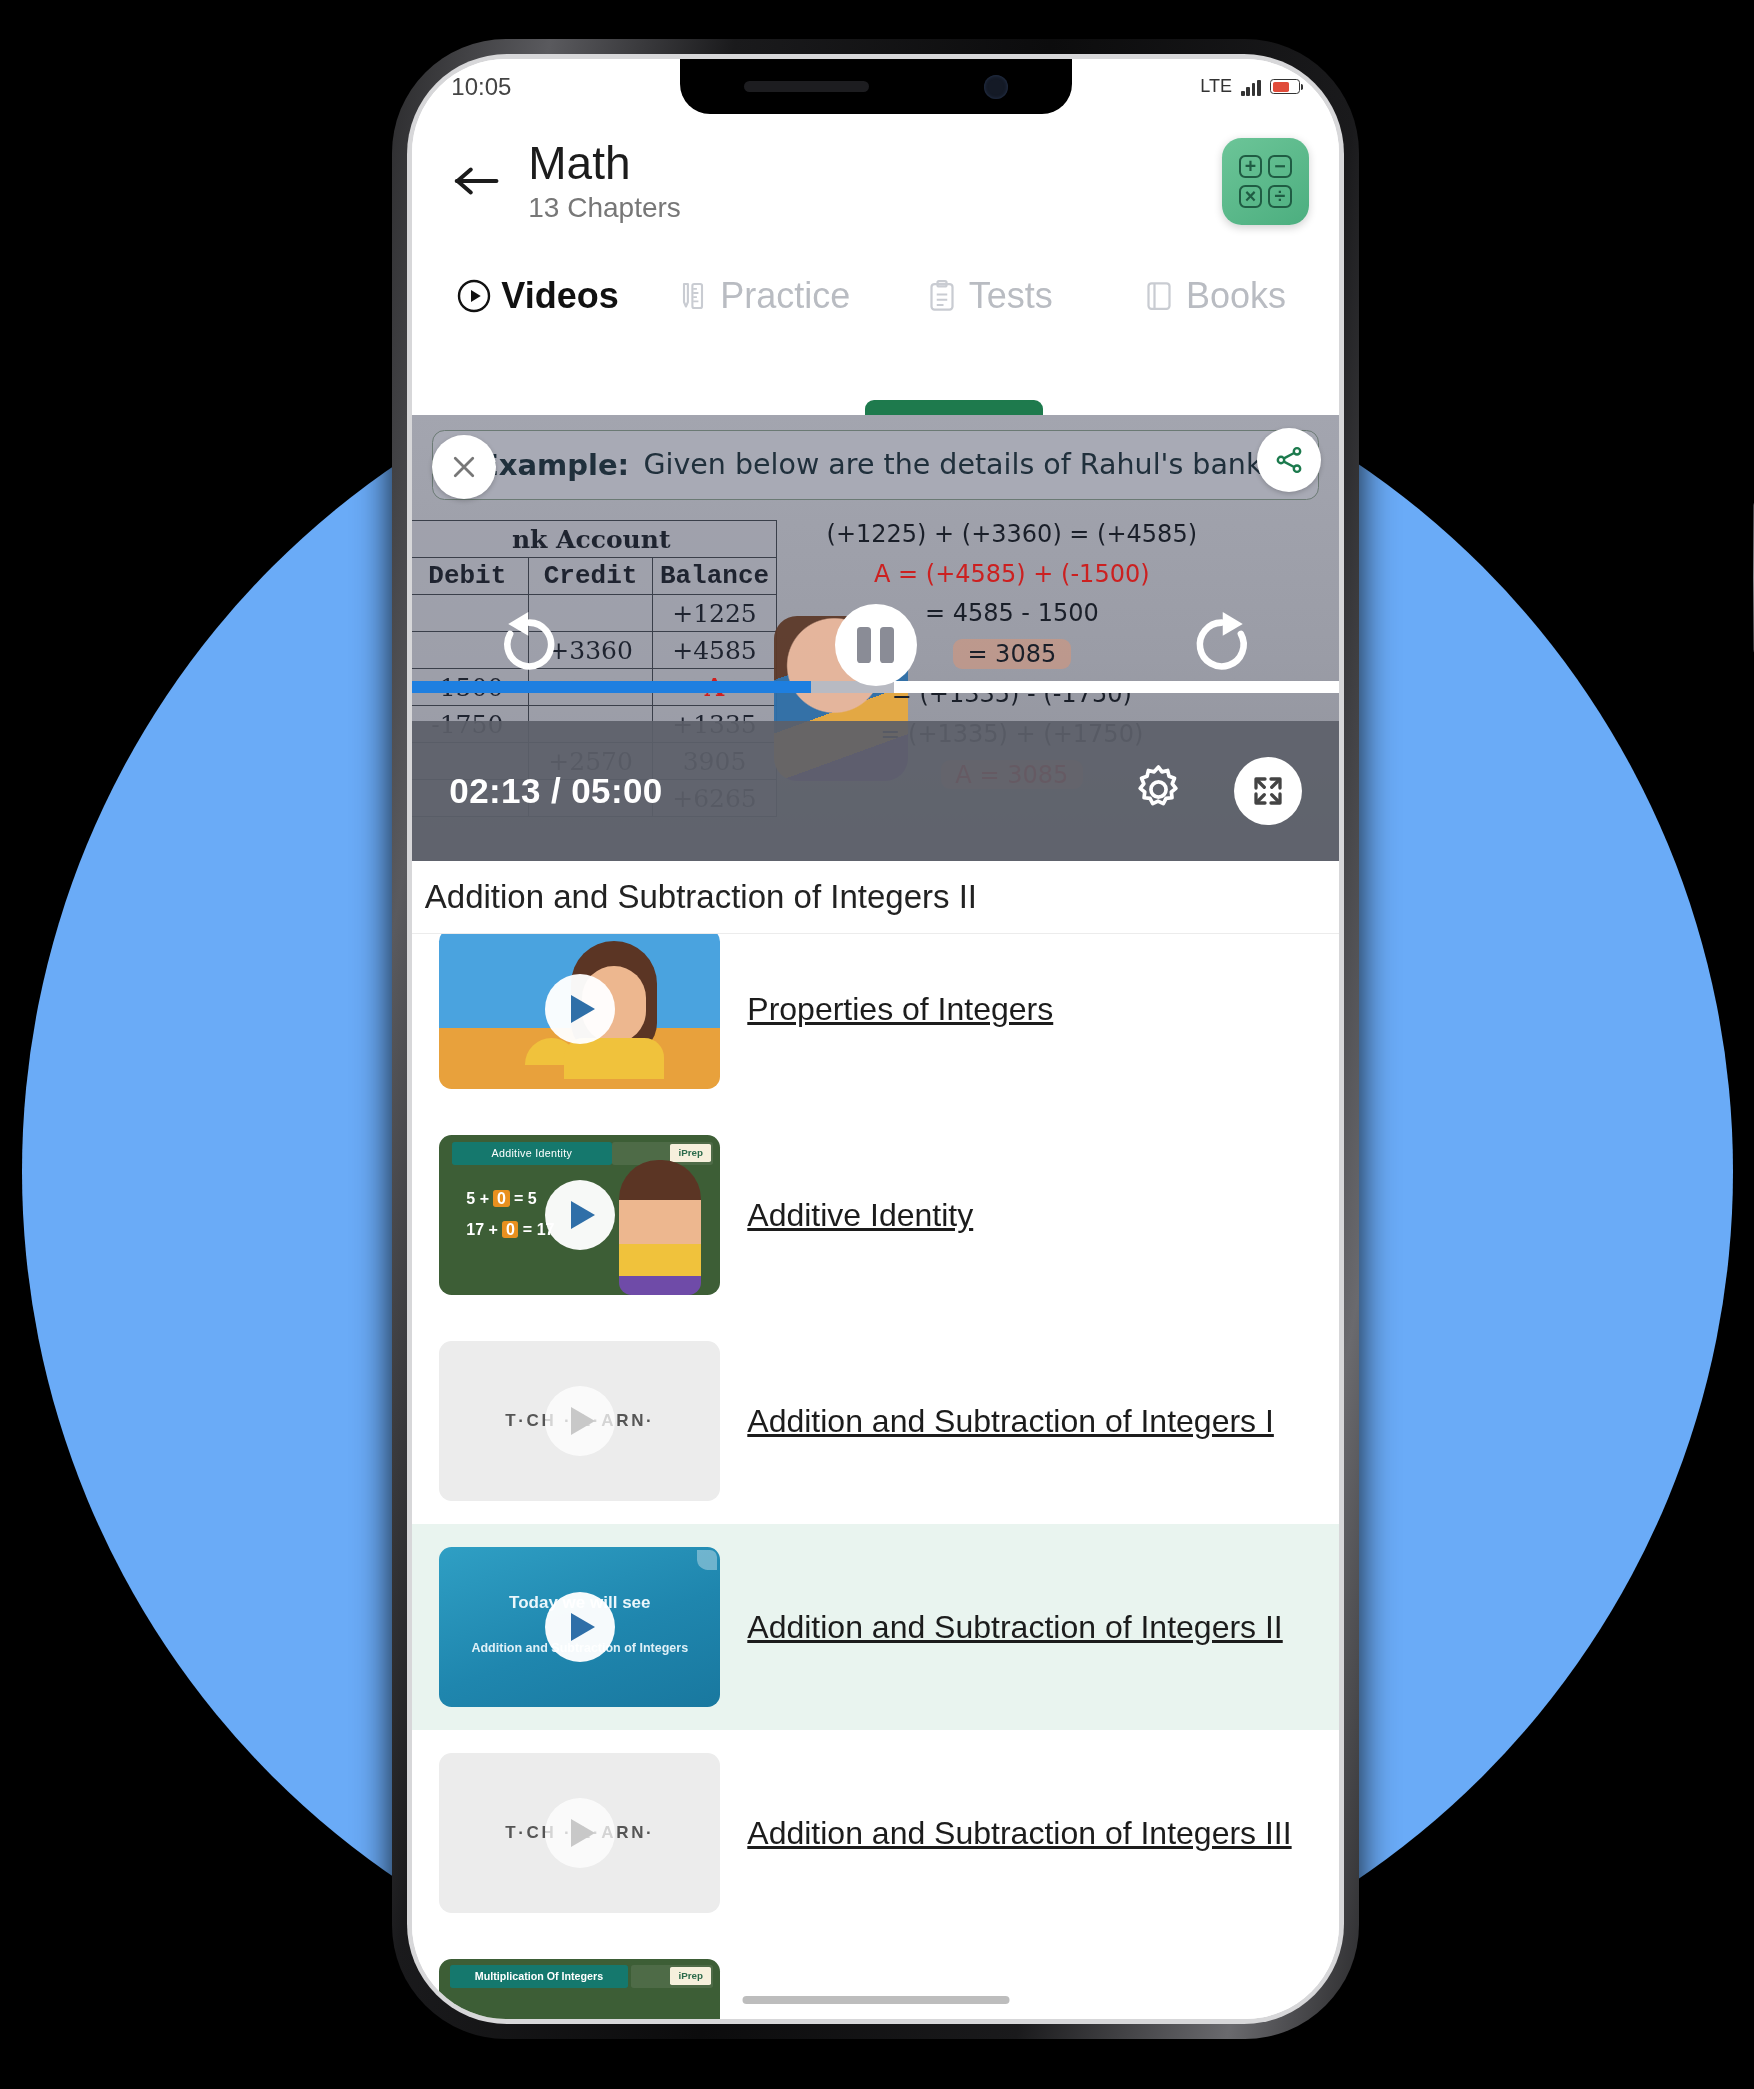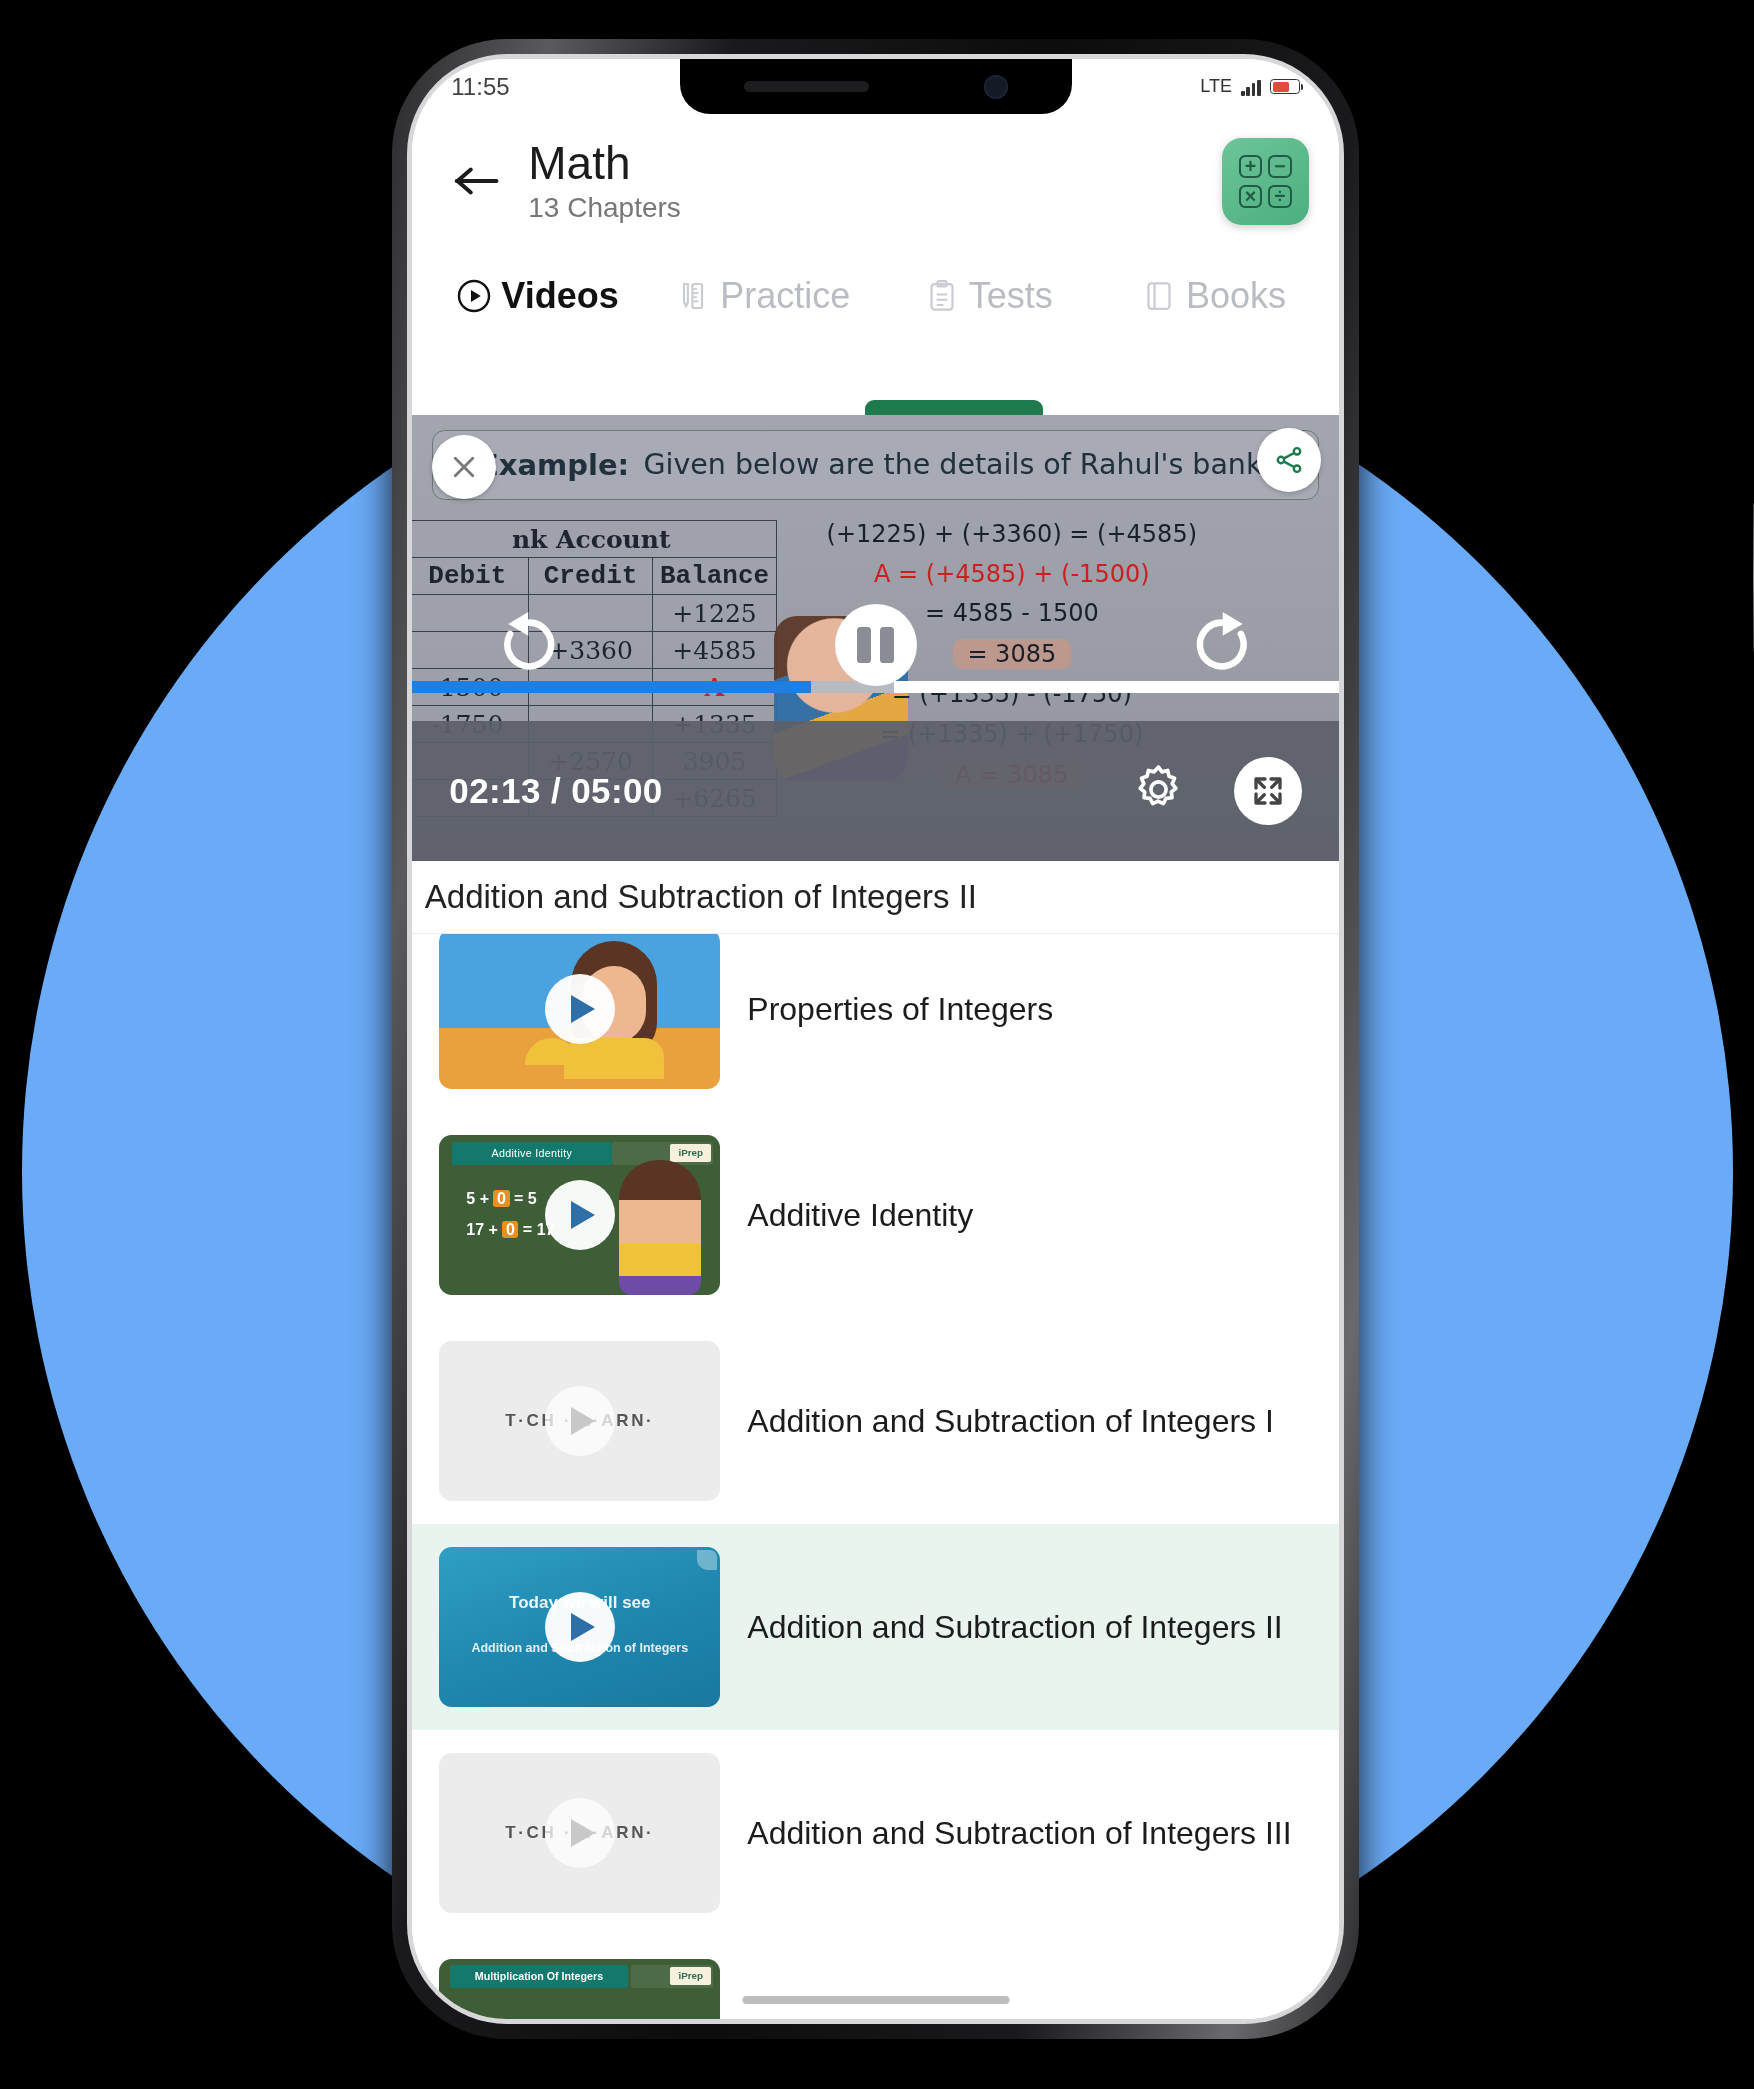--- a/index.html
+++ b/index.html
@@ -229,21 +229,21 @@
     background:#ececec;
   }
   .thumb .play-circle{
     position:absolute;left:50%;top:50%;transform:translate(-50%,-50%);
     width:70px;height:70px;border-radius:50%;background:rgba(255,255,255,.96);
     display:flex;align-items:center;justify-content:center;
   }
   .thumb .play-circle.ghost{background:rgba(255,255,255,.75);}
   .tri{width:0;height:0;border-left:24px solid #2f6fa8;border-top:14.3px solid transparent;border-bottom:14.3px solid transparent;margin-left:6.2px;}
   .tri.grey{border-left-color:#c8c8c8;}
-  .item-title{font-size:32px;color:#1c1c1c;line-height:1.25;}
+  .item-title{font-size:32px;color:#1c1c1c;line-height:1.25;text-decoration:underline;}
   
   .t-blue-kid{background:linear-gradient(180deg,#4aa3df 0%,#4aa3df 62%,#e8a13c 62%,#e8a13c 100%);}
   .t-blue-kid .head{position:absolute;left:132px;top:12.5px;width:86px;height:114px;border-radius:43px 43px 32px 32px;background:#5b3524;}
   .t-blue-kid .face{position:absolute;left:143px;top:37px;width:64px;height:77px;border-radius:32px;background:#edb78f;}
   .t-blue-kid .shirt{position:absolute;left:125px;top:109px;width:100px;height:41px;background:#f0c23c;border-radius:19.6px 19.6px 0 0;}
   .t-blue-kid .cap{position:absolute;left:86px;top:109px;width:53px;height:27px;background:#f0c23c;border-radius:27px 27px 0 0;}
   .t-green{background:#3d5e36;}
   .t-green .chip{
     position:absolute;left:12.5px;top:7.1px;width:160px;height:23px;background:#15786d;border-radius:2.7px;
     font-size:10.7px;color:#fff;display:flex;align-items:center;justify-content:center;letter-spacing:0.3px;
@@ -286,21 +286,21 @@
 <div class="phone">
   <div class="btn-side btn-silent"></div>
   <div class="btn-side btn-volup"></div>
   <div class="btn-side btn-voldn"></div>
   <div class="btn-side btn-power"></div>
 
   <div class="phone-inner">
     <div class="screen">
 
       <div class="statusbar">
-        <span>11:55</span>
+        <span>10:05</span>
         <span class="right">
           <span>LTE</span>
           <span class="sig-bars">
             <i style="height:5.3px"></i>
               <i style="height:9px"></i>
               <i style="height:12.5px"></i>
               <i style="height:16px"></i>
           </span>
           <span class="batt">
               <i></i>

